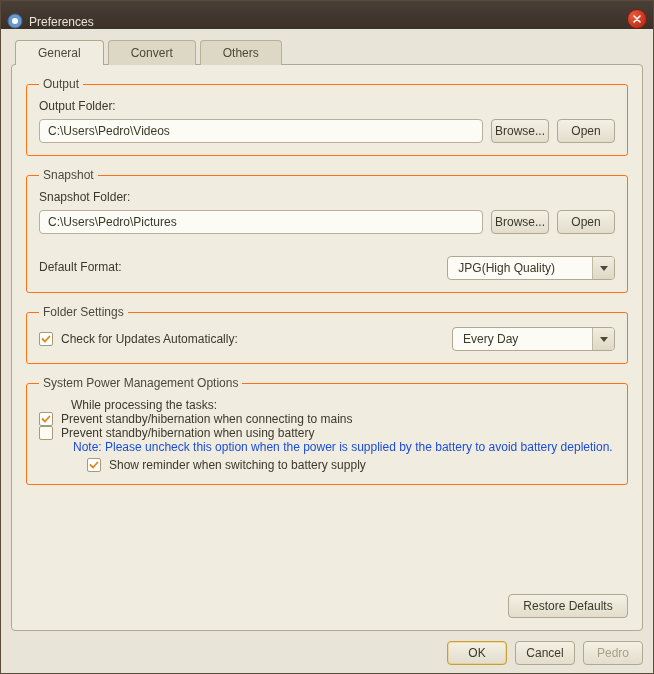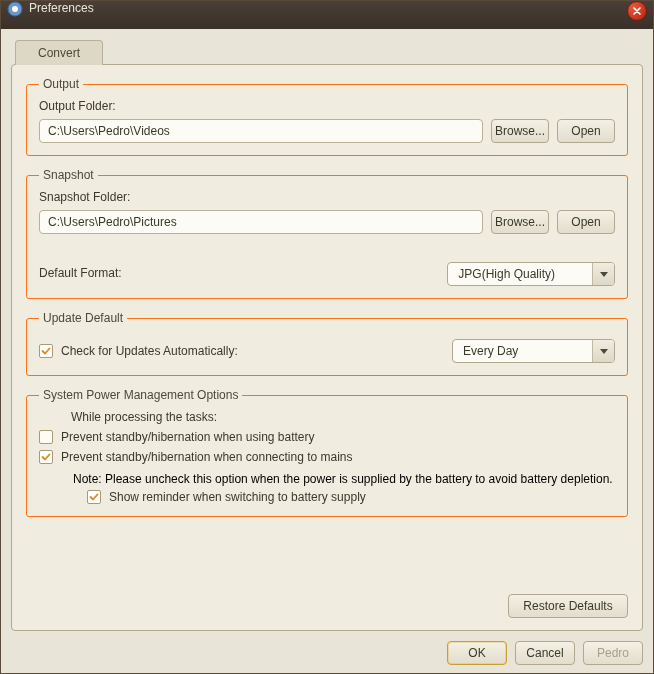--- a/index.html
+++ b/index.html
@@ -16,21 +16,21 @@
     height: 674px;
     background: #e8e4d8;
     border: 1px solid #5a4a3a;
     display: flex;
     flex-direction: column;
   }
   .titlebar {
     height: 28px;
     background: linear-gradient(to bottom, #4a3f36, #3a3028);
     display: flex;
-    align-items: flex-start;
+    align-items: flex-end;
     padding: 0 6px;
     color: #fff;
   }
   .titlebar .app-icon {
     width: 16px;
     height: 16px;
     margin-right: 6px;
   }
   .titlebar .title {
     font-size: 12px;
@@ -166,52 +166,52 @@
   }
   .chev {
     width: 0; height: 0;
     border-left: 4px solid transparent;
     border-right: 4px solid transparent;
     border-top: 5px solid #4a4a3a;
   }
   .format-row {
     display: flex;
     align-items: center;
-    margin-top: 28px;
+    margin-top: 22px;
   }
   .format-row .label { flex: 0 0 auto; }
   .format-row .spacer { flex: 1; }
   .checkbox-row {
     display: flex;
     align-items: center;
     gap: 8px;
-    margin-top: 6px;
+    margin-top: 0;
   }
   .cb {
     width: 14px;
     height: 14px;
     border: 1px solid #a89a78;
     border-radius: 2px;
     background: #fdfbf2;
     display: inline-flex;
     align-items: center;
     justify-content: center;
     flex: 0 0 auto;
     cursor: pointer;
   }
   .cb.checked {
     background: #fff;
   }
   .cb.checked svg { width: 10px; height: 10px; }
   .cb:not(.checked) svg { display: none; }
   .indent { margin-left: 32px; }
   .note {
-    margin-top: 8px;
+    margin-top: 0;
     margin-left: 34px;
-    color: #000000;
+    color: #1d4ed8;
   }
   .reminder-row { margin-left: 48px; margin-top:4px; }
   .restore-row {
     display: flex;
     justify-content: flex-end;
     margin-top: auto;
     margin-bottom: 2px;
   }
   .restore-row .btn { min-width: 120px; }
   .dialog-buttons {
@@ -236,21 +236,23 @@
     <span class="title">Preferences</span>
     <span class="close-btn">
       <svg viewBox="0 0 10 10">
           <path d="M2 2 L8 8 M8 2 L2 8" stroke="#fff" stroke-width="1.6" stroke-linecap="round"></path>
         </svg>
     </span>
   </div>
 
   <div class="client">
     <div class="tabs">
+      <div class="tab active">General</div>
       <div class="tab">Convert</div>
+      <div class="tab">Others</div>
     </div>
 
     <div class="tab-panel">
 
       <fieldset class="group">
         <legend>Output</legend>
         <div class="label">Output Folder:</div>
         <div class="row">
           <input class="text" value="C:\Users\Pedro\Videos" style="">
           <button class="btn">Browse...</button>
@@ -272,21 +274,21 @@
           <span class="select">
             <span class="sel-text">JPG(High Quality)</span>
             <span class="sel-btn">
               <span class="chev"></span>
             </span>
           </span>
         </div>
       </fieldset>
 
       <fieldset class="group">
-        <legend>Update Default</legend>
+        <legend>Folder Settings</legend>
         <div class="checkbox-row">
           <span class="cb checked">
             <svg viewBox="0 0 10 10">
                 <path d="M1.5 5 L4 7.5 L8.5 2.5" stroke="#d88a20" stroke-width="1.8" fill="none" stroke-linecap="round"></path>
               </svg>
           </span>
           <span>Check for Updates Automatically:</span>
           <span class="spacer" style="flex:1"></span>
           <span class="select">
             <span class="sel-text">Every Day</span>
@@ -295,33 +297,33 @@
             </span>
           </span>
         </div>
       </fieldset>
 
       <fieldset class="group">
         <legend>System Power Management Options</legend>
         <div class="indent">While processing the tasks:</div>
 
         <div class="checkbox-row">
-          <span class="cb">
-            
-          </span>
-          <span>Prevent standby/hibernation when using battery</span>
-        </div>
-
-        <div class="checkbox-row">
           <span class="cb checked">
             <svg viewBox="0 0 10 10">
                 <path d="M1.5 5 L4 7.5 L8.5 2.5" stroke="#d88a20" stroke-width="1.8" fill="none" stroke-linecap="round"></path>
               </svg>
           </span>
           <span>Prevent standby/hibernation when connecting to mains</span>
+        </div>
+
+        <div class="checkbox-row">
+          <span class="cb">
+            
+          </span>
+          <span>Prevent standby/hibernation when using battery</span>
         </div>
 
         <div class="note">Note: Please uncheck this option when the power is supplied by the battery to avoid battery depletion.</div>
 
         <div class="checkbox-row reminder-row">
           <span class="cb checked">
             <svg viewBox="0 0 10 10">
                 <path d="M1.5 5 L4 7.5 L8.5 2.5" stroke="#d88a20" stroke-width="1.8" fill="none" stroke-linecap="round"></path>
               </svg>
           </span>

